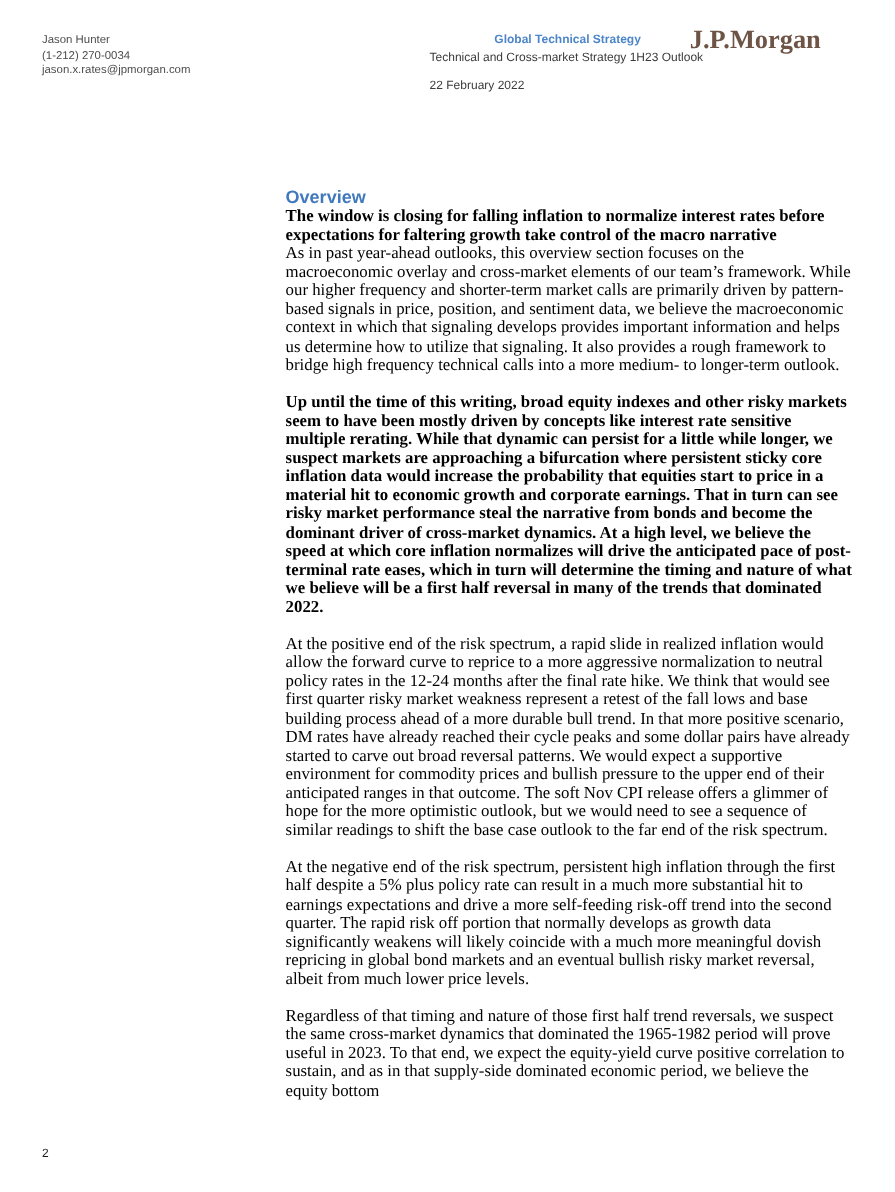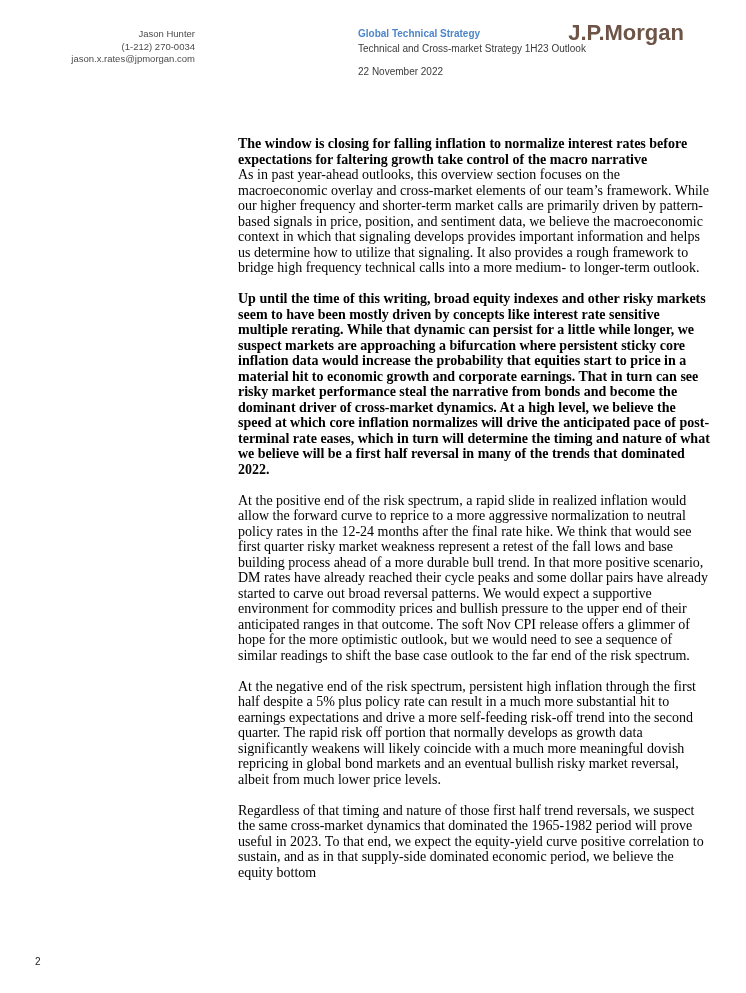--- a/index.html
+++ b/index.html
@@ -16,45 +16,46 @@
   .hdr-col{
     position:absolute;
     top:28px;
     font-size:9.5px;
     line-height:12.5px;
     color:#4c4c4e;
   }
   .hdr-col-1{left:35px;width:160px;}
   .hdr-col-2{left:200px;width:150px;}
   .hdr-col-3{left:358px;width:230px;}
-  .contact{margin:0 0 13px 0;text-align:right;}
+  .contact{margin:0 0 13px 0;}
   .contact div{white-space:nowrap;}
   .report-series{
     font-size:10px;
     font-weight:bold;
     color:#4d86c8;
     margin-bottom:2px;
     white-space:nowrap;
+    text-align:center;
   }
   .report-subtitle{
     font-size:10px;
     color:#3b3b3d;
     margin-bottom:11px;
     white-space:nowrap;
   }
   .report-date{
     font-size:10px;
     color:#3b3b3d;
     white-space:nowrap;
   }
   .logo{
     position:absolute;
     top:20px;
     right:62px;
-    font-family:Liberation Sans, sans-serif;
+    font-family:Liberation Serif, serif;
     font-size:22px;
     font-weight:600;
     color:#6e5446;
     letter-spacing:0px;
   }
 
   
   .main{
     position:absolute;
     left:238px;
@@ -103,26 +104,27 @@
       <div>Jason Hunter</div>
       <div>(1-212) 270-0034</div>
       <div>jason.x.rates@jpmorgan.com</div>
     </div>
   </div>
 
 
   <div class="hdr-col hdr-col-3">
     <div class="report-series">Global Technical Strategy</div>
     <div class="report-subtitle">Technical and Cross-market Strategy 1H23 Outlook</div>
-    <div class="report-date">22 November 2022</div>
+    <div class="report-date">22 February 2022</div>
   </div>
 
   <div class="logo">J.P.Morgan</div>
 
   <div class="main">
+    <div class="section-heading">Overview</div>
 
     <div class="body-text">
       <p class="para bold lead">The window is closing for falling inflation to normalize interest rates before expectations for faltering growth take control of the macro narrative</p>
       <p class="para">As in past year-ahead outlooks, this overview section focuses on the macroeconomic overlay and cross-market elements of our team’s framework. While our higher frequency and shorter-term market calls are primarily driven by pattern-based signals in price, position, and sentiment data, we believe the macroeconomic context in which that signaling develops provides important information and helps us determine how to utilize that signaling. It also provides a rough framework to bridge high frequency technical calls into a more medium- to longer-term outlook.</p>
       <p class="para bold">Up until the time of this writing, broad equity indexes and other risky markets seem to have been mostly driven by concepts like interest rate sensitive multiple rerating. While that dynamic can persist for a little while longer, we suspect markets are approaching a bifurcation where persistent sticky core inflation data would increase the probability that equities start to price in a material hit to economic growth and corporate earnings. That in turn can see risky market performance steal the narrative from bonds and become the dominant driver of cross-market dynamics. At a high level, we believe the speed at which core inflation normalizes will drive the anticipated pace of post-terminal rate eases, which in turn will determine the timing and nature of what we believe will be a first half reversal in many of the trends that dominated 2022.</p>
       <p class="para">At the positive end of the risk spectrum, a rapid slide in realized inflation would allow the forward curve to reprice to a more aggressive normalization to neutral policy rates in the 12-24 months after the final rate hike. We think that would see first quarter risky market weakness represent a retest of the fall lows and base building process ahead of a more durable bull trend. In that more positive scenario, DM rates have already reached their cycle peaks and some dollar pairs have already started to carve out broad reversal patterns. We would expect a supportive environment for commodity prices and bullish pressure to the upper end of their anticipated ranges in that outcome. The soft Nov CPI release offers a glimmer of hope for the more optimistic outlook, but we would need to see a sequence of similar readings to shift the base case outlook to the far end of the risk spectrum.</p>
       <p class="para">At the negative end of the risk spectrum, persistent high inflation through the first half despite a 5% plus policy rate can result in a much more substantial hit to earnings expectations and drive a more self-feeding risk-off trend into the second quarter. The rapid risk off portion that normally develops as growth data significantly weakens will likely coincide with a much more meaningful dovish repricing in global bond markets and an eventual bullish risky market reversal, albeit from much lower price levels.</p>
       <p class="para">Regardless of that timing and nature of those first half trend reversals, we suspect the same cross-market dynamics that dominated the 1965-1982 period will prove useful in 2023. To that end, we expect the equity-yield curve positive correlation to sustain, and as in that supply-side dominated economic period, we believe the equity bottom</p>
     </div>
   </div>

